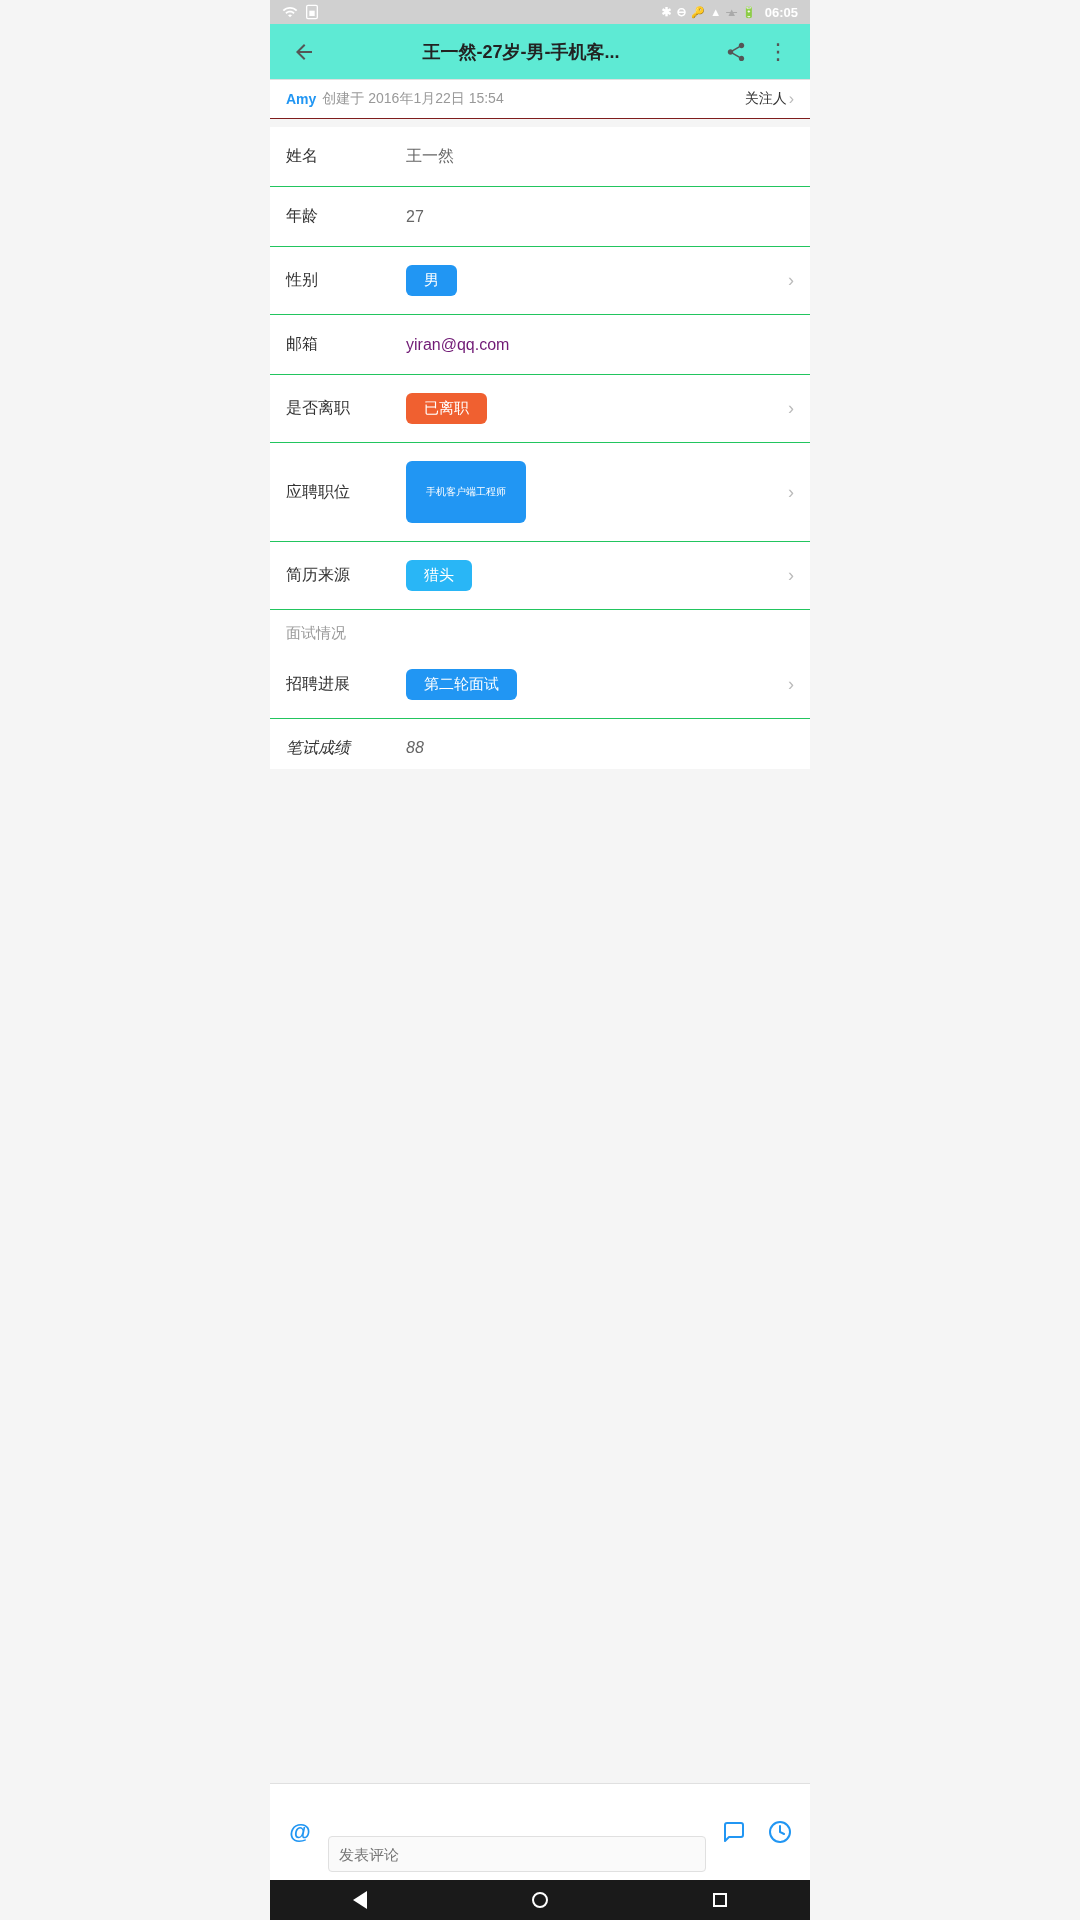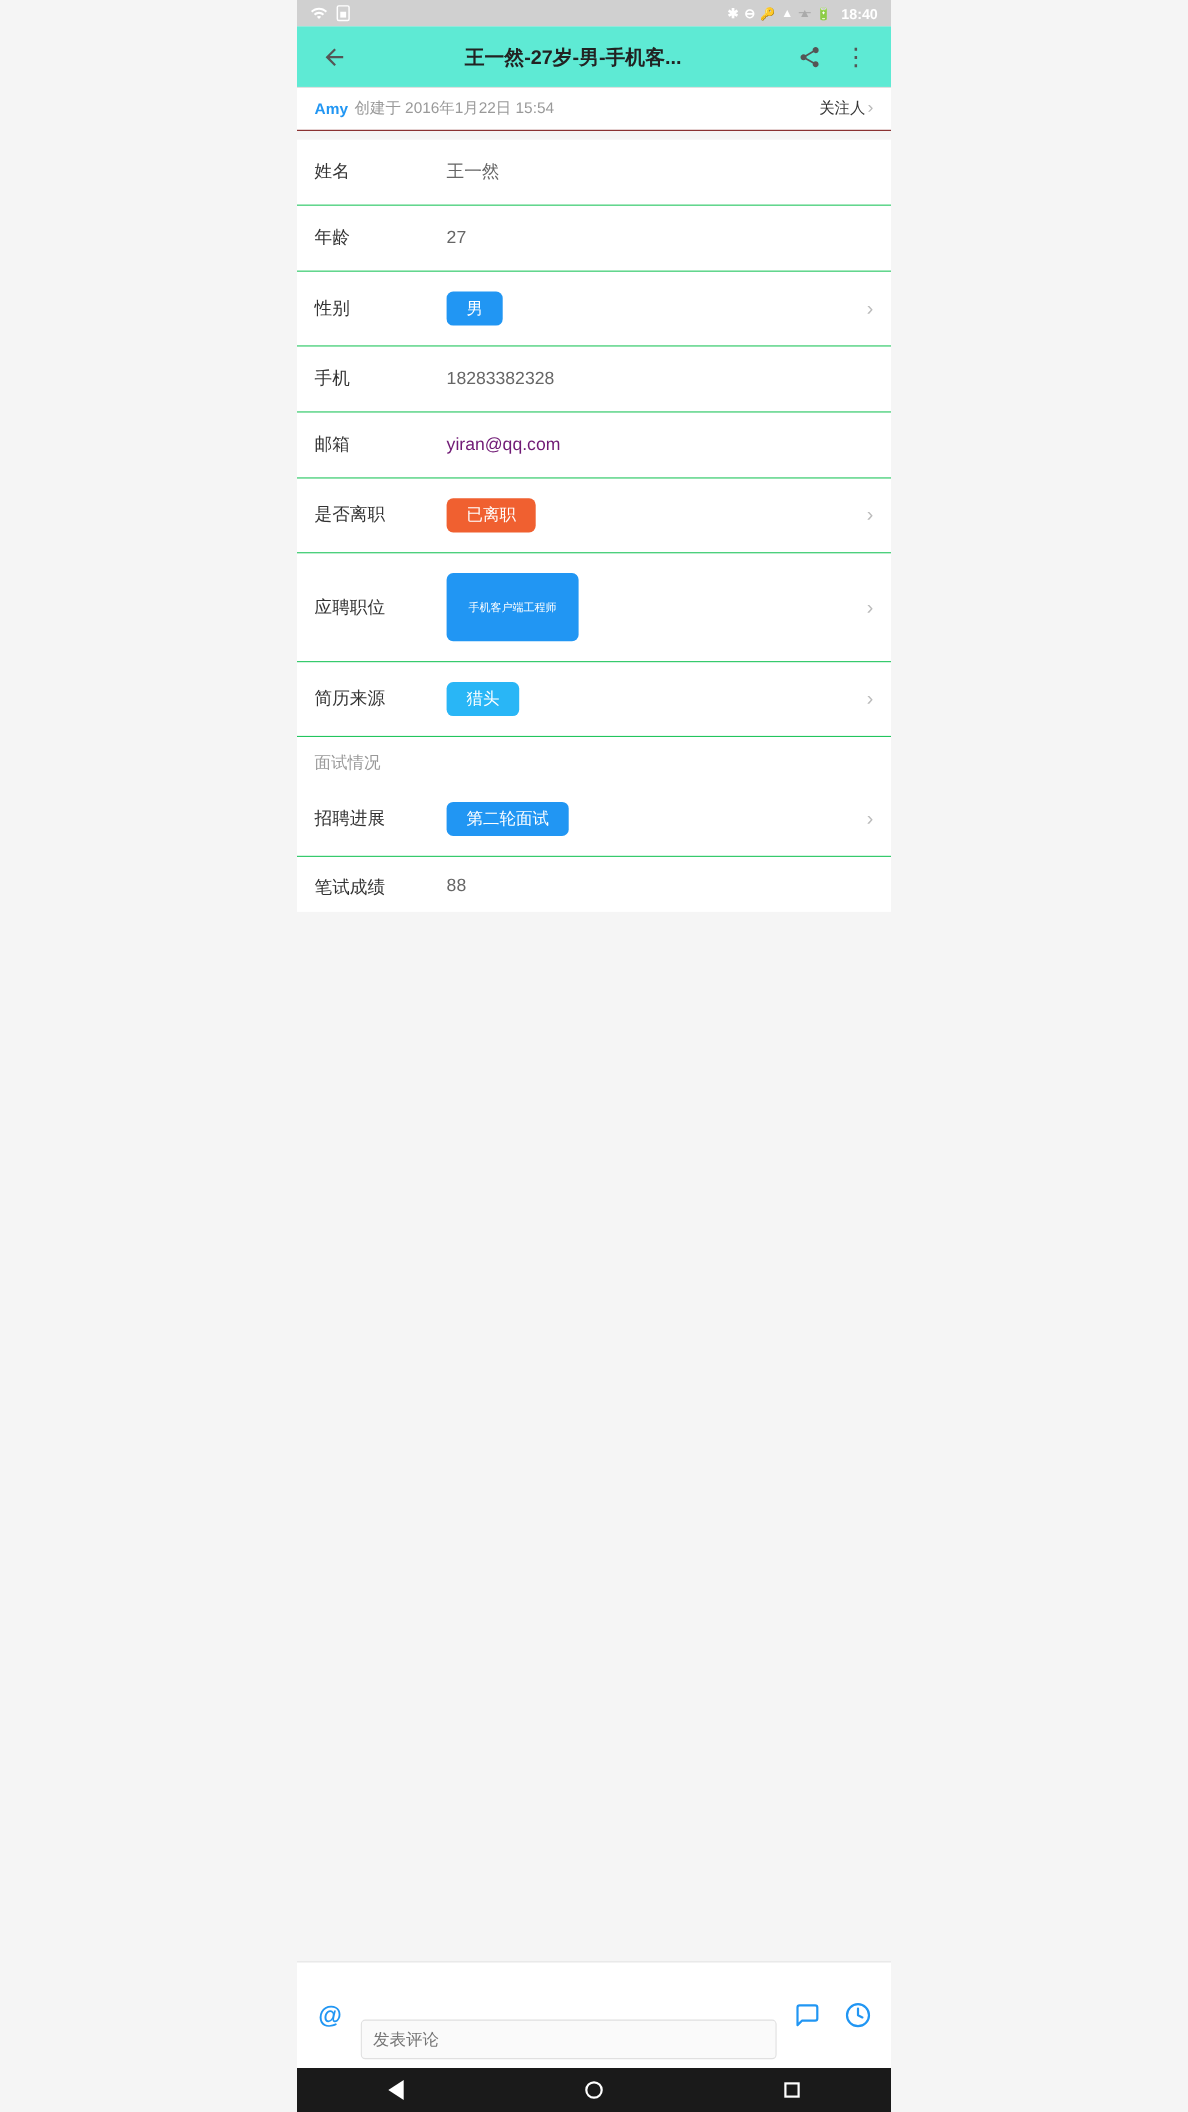--- a/index.html
+++ b/index.html
@@ -222,25 +222,27 @@
     }
     .nav-square {
       width: 14px;
       height: 14px;
       border: 2px solid #fff;
     }
 
     
     .field-row-partial {
       display: flex;
+      align-items: center;
       padding: 18px 16px 10px 16px;
       border-bottom: none;
       min-height: 50px;
       overflow: hidden;
       max-height: 52px;
+      font-style: italic;
     }
   </style>
 </head>
 <body>
 
 <div class="status-bar">
   <div class="status-bar-left">
     <span class="status-icon">
       <svg width="16" height="16" viewBox="0 0 24 24" fill="white">
           <path d="M1 9l2 2c5-5 13-5 18 0l2-2C16.93 2.93 7.08 2.93 1 9zm8 8l3 3 3-3c-1.65-1.66-4.34-1.66-6 0zm-4-4l2 2c2.76-2.76 7.24-2.76 10 0l2-2C15.14 9.14 8.87 9.14 5 13z"></path>
@@ -253,21 +255,21 @@
         </svg>
     </span>
   </div>
   <div class="status-bar-right">
     <span style="font-size:12px;">✱</span>
     <span style="font-size:12px;">⊖</span>
     <span style="font-size:11px;">🔑</span>
     <span style="font-size:11px;">▲</span>
     <span style="font-size:11px; text-decoration: line-through; color:#aaa;">▲</span>
     <span style="font-size:11px;">🔋</span>
-    <span style="font-size:13px; font-weight:bold; margin-left:4px;">18:40</span>
+    <span style="font-size:13px; font-weight:bold; margin-left:4px;">06:05</span>
   </div>
 </div>
 
 <div class="app-bar">
   <div class="app-bar-back">
     <svg width="24" height="24" viewBox="0 0 24 24" fill="#555">
         <path d="M20 11H7.83l5.59-5.59L12 4l-8 8 8 8 1.41-1.41L7.83 13H20v-2z"></path>
       </svg>
   </div>
   <div class="app-bar-title">王一然-27岁-男-手机客...</div>
@@ -305,24 +307,20 @@
   </div>
 
   <div class="field-row">
     <span class="field-label">性别</span>
     <span class="field-value">
       <span class="tag tag-blue">男</span>
     </span>
     <span class="field-chevron">›</span>
   </div>
 
-  <div class="field-row">
-    <span class="field-label">手机</span>
-    <span class="field-value">18283382328</span>
-  </div>
 
   <div class="field-row">
     <span class="field-label">邮箱</span>
     <span class="field-value link">yiran@qq.com</span>
   </div>
 
   <div class="field-row">
     <span class="field-label">是否离职</span>
     <span class="field-value">
       <span class="tag tag-orange">已离职</span>

